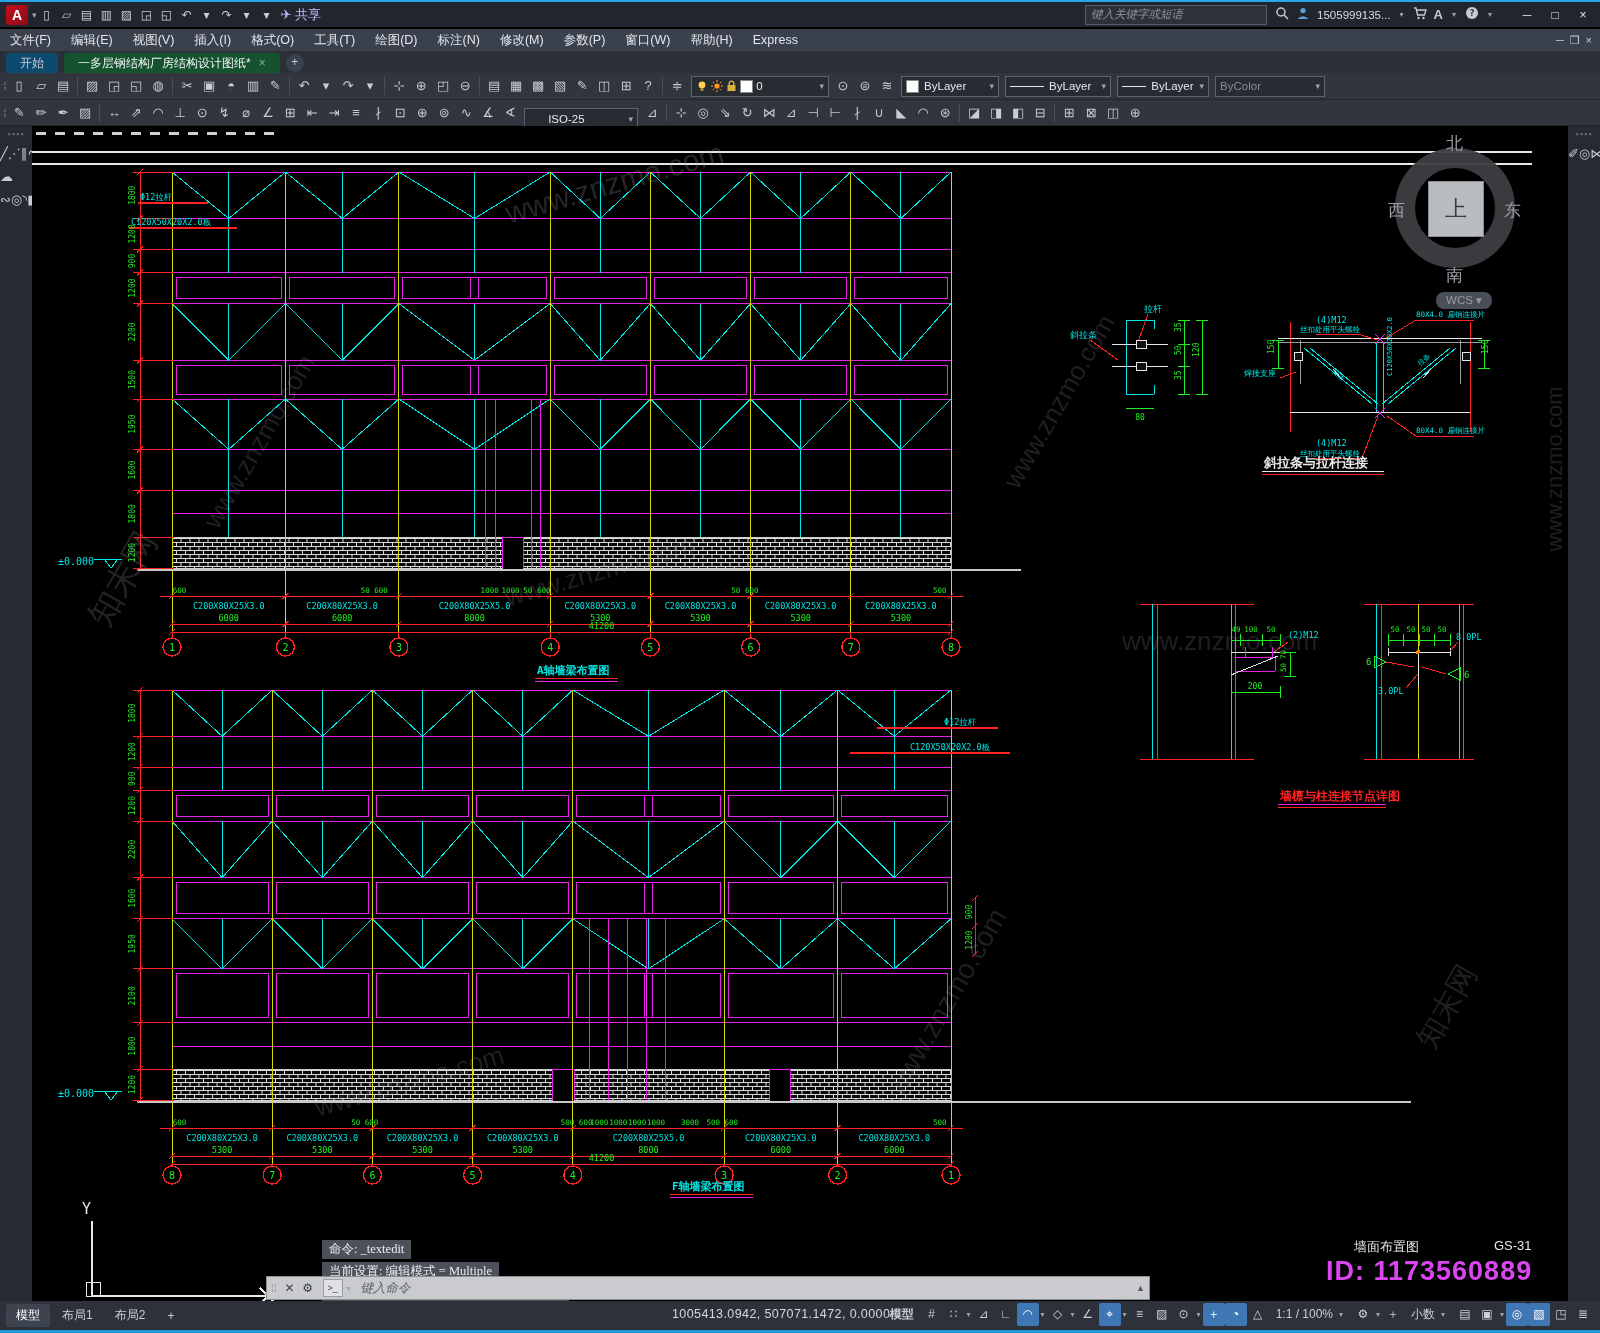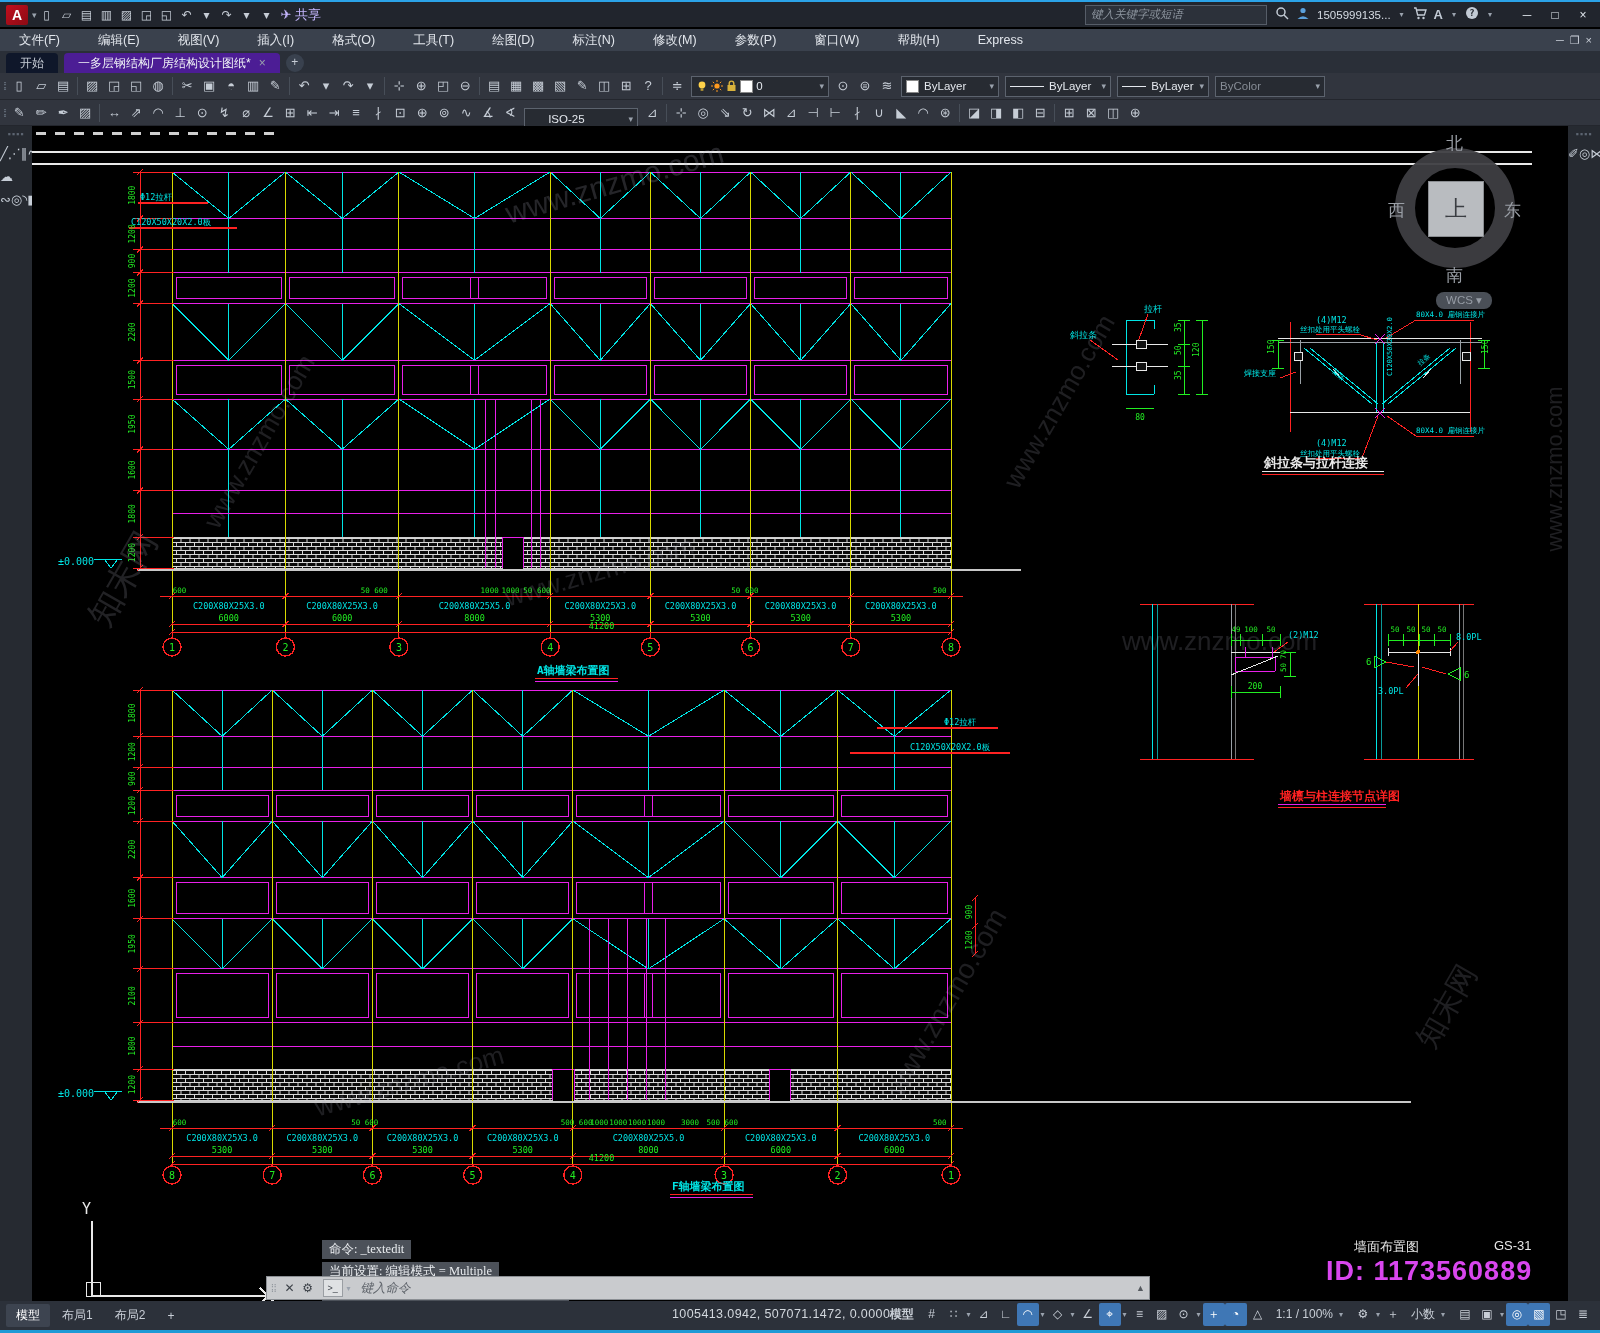--- a/index.html
+++ b/index.html
@@ -16,27 +16,27 @@
   .tb-title b{font-weight:normal;margin-right:28px;}
   .searchbox{display:flex;align-items:center;background:#2c313a;border:1px solid #565d68;height:18px;width:170px;
     padding:0 5px;color:#8d959f;font-style:italic;font-size:11.5px;margin-left:auto;}
   .tb-right{display:flex;align-items:center;gap:7px;margin-left:8px;margin-right:10px;}
   .tb-right .mini{color:#c3cbd5;font-size:13px;}
   .winbtns{display:flex;gap:2px;margin-left:10px;margin-right:4px;}
   .winbtn{width:26px;height:20px;text-align:center;line-height:20px;color:#dfe5ec;font-size:12px;}
   
   .menubar{left:0;top:29px;width:1600px;height:22px;background:#3a414d;display:flex;align-items:center;
     color:#e2e6ec;font-size:12.5px;}
-  .menu-item{padding:0 19px;line-height:22px;}
+  .menu-item{padding:0 10px;line-height:22px;}
   .doc-btns{margin-left:auto;display:flex;gap:6px;padding-right:8px;color:#c9cfd8;font-size:11px;}
   
   .tabbar{left:0;top:51px;width:1600px;height:22px;background:#2a2f38;display:flex;align-items:flex-end;}
-  .ftab{height:20px;line-height:20px;padding:0 14px;font-size:12px;color:#c6ccd5;background:#0f172a;
+  .ftab{height:20px;line-height:20px;padding:0 14px;font-size:12px;color:#c6ccd5;background:#0c4a6e;
     border-radius:4px 4px 0 0;margin-left:6px;}
-  .ftab.active{background:#4c1d95;color:#f0f3f7;}
+  .ftab.active{background:#14532d;color:#f0f3f7;}
   .ftab .tx{color:#9aa2ad;margin-left:8px;}
   .tab-plus{width:18px;height:18px;line-height:17px;text-align:center;color:#c6ccd5;background:#39414e;
     border-radius:9px;margin-left:6px;margin-bottom:1px;font-size:12px;}
   
   .tbrow{left:0;width:1600px;height:26px;background:#31353e;border-bottom:1px solid #23262d;
     display:flex;align-items:center;}
   .tb1{top:73px;} .tb2{top:100px;height:25px;}
   .ticon{width:22px;height:22px;line-height:22px;text-align:center;color:#c6cdd6;font-size:13px;flex:none;}
   .tsep{width:1px;height:18px;background:#474e58;margin:0 3px;flex:none;}
   .thandle{color:#5d6672;font-size:11px;letter-spacing:-2px;margin:0 3px;flex:none;}

